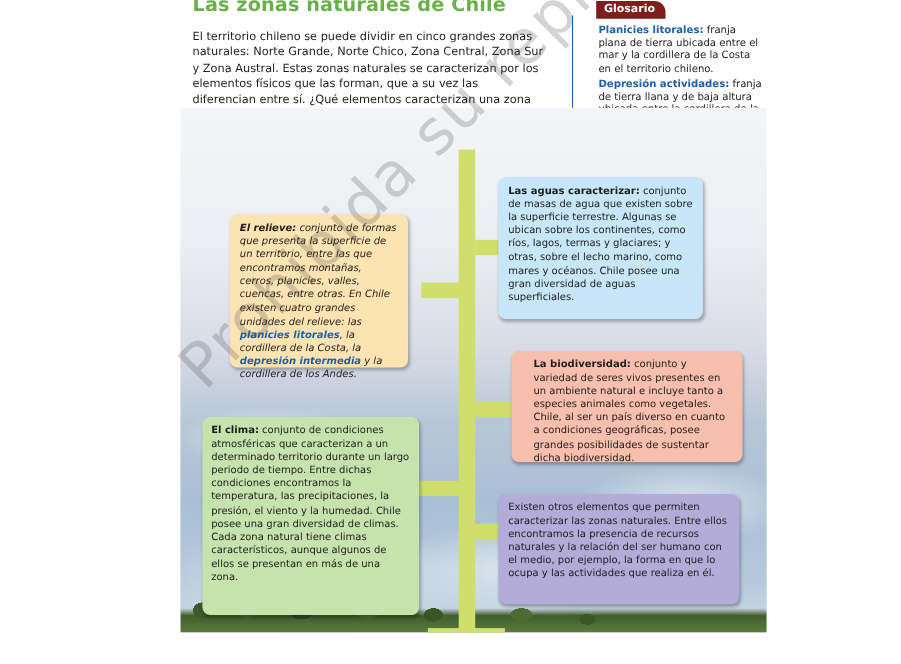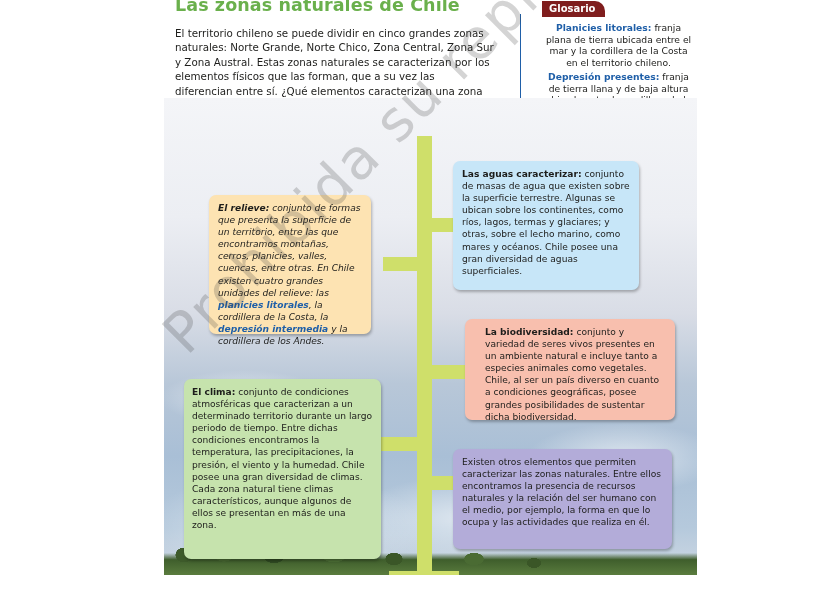--- a/index.html
+++ b/index.html
@@ -27,21 +27,21 @@
   .glossary-line {
     position: absolute; left: 8px; top: 14px; width: 1.4px; height: 110px; background: #1f5fa8;
   }
   .glossary-dot {
     position: absolute; left: 6px; top: 121px; width: 5px; height: 5px; background: #1f5fa8;
   }
   .glossary-body {
     position: absolute; left: 16px; top: 22px; width: 165px; font-size: 9.2px; line-height: 11.5px;
     color: #1d1d1b;
   }
-  .glossary-entry { margin: 0 0 3px 16px; text-align: center; }
+  .glossary-entry { margin: 0 0 3px 16px; }
   .term { color: #1f5fa8; font-weight: bold; }
 
   
   .diagram {
     position: absolute; left: 164px; top: 98px; width: 533px; height: 477px; overflow: hidden;
     background:
       radial-gradient(ellipse 120px 40px at 80px 300px, rgba(255,255,255,0.55), rgba(255,255,255,0) 70%),
       radial-gradient(ellipse 140px 50px at 460px 360px, rgba(255,255,255,0.6), rgba(255,255,255,0) 70%),
       radial-gradient(ellipse 160px 60px at 300px 420px, rgba(255,255,255,0.55), rgba(255,255,255,0) 70%),
       radial-gradient(ellipse 200px 80px at 120px 430px, rgba(255,255,255,0.5), rgba(255,255,255,0) 70%),
@@ -92,21 +92,21 @@
 
 <h1 class="title">Las zonas naturales de Chile</h1>
 <p class="intro">El territorio chileno se puede dividir en cinco grandes zonas naturales: Norte Grande, Norte Chico, Zona Central, Zona Sur y Zona Austral. Estas zonas naturales se caracterizan por los elementos físicos que las forman, que a su vez las diferencian entre sí. ¿Qué elementos caracterizan una zona natural?</p>
 
 <div class="glossary">
   <div class="glossary-line"></div>
   <div class="glossary-dot"></div>
   <div class="glossary-tab">Glosario</div>
   <div class="glossary-body">
     <p class="glossary-entry"><span class="term">Planicies litorales:</span><span> franja plana de tierra ubicada entre el mar y la cordillera de la Costa en el territorio chileno.</span></p>
-    <p class="glossary-entry"><span class="term">Depresión presentes:</span><span> franja de tierra llana y de baja altura ubicada entre la cordillera de la Costa y la cordillera de los Andes.</span></p>
+    <p class="glossary-entry"><span class="term">Depresión actividades:</span><span> franja de tierra llana y de baja altura ubicada entre la cordillera de la Costa y la cordillera de los Andes.</span></p>
   </div>
 </div>
 
 <div class="diagram">
   <div class="forest"></div>
 
   <div class="trunk"></div>
   <div class="branch" style="left:268px; top:120px; width:22px;"></div>
   <div class="branch" style="left:219px; top:159px; width:35px;"></div>
   <div class="branch" style="left:268px; top:267px; width:34px;"></div>

